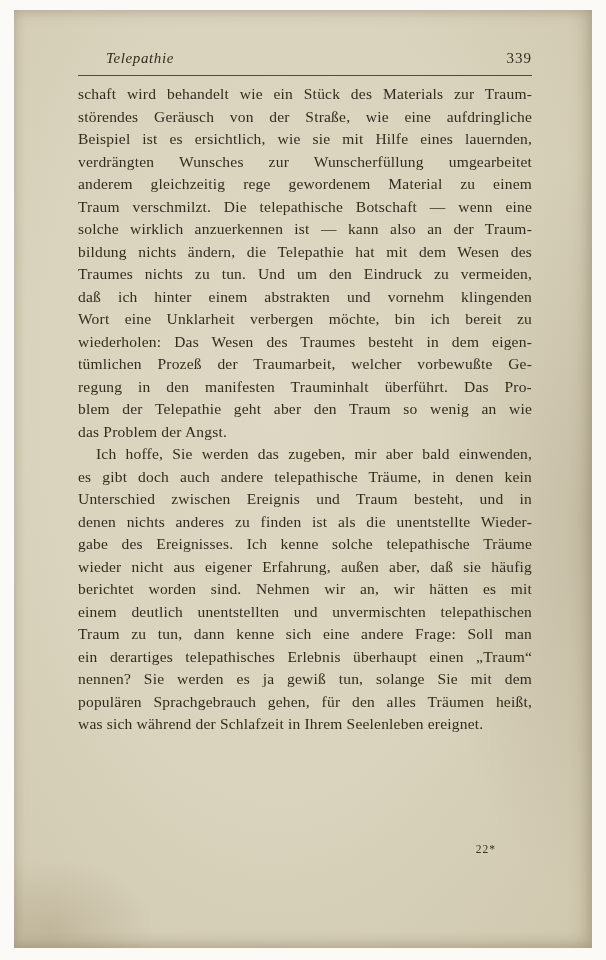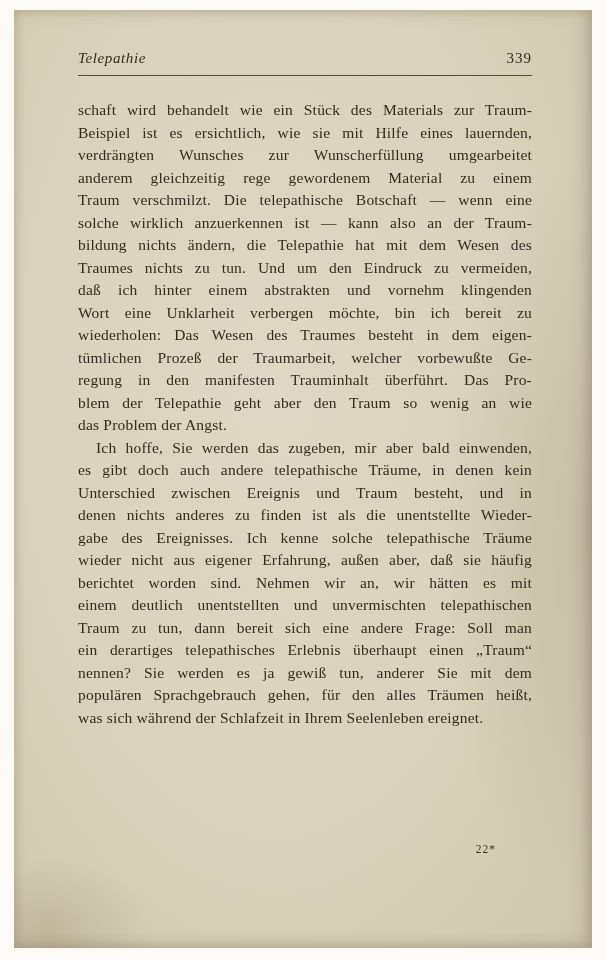--- a/index.html
+++ b/index.html
@@ -36,36 +36,37 @@
     left: 64px;
     top: 40px;
     width: 454px;
   }
   .header {
     display: flex;
     justify-content: space-between;
     align-items: baseline;
     height: 20px;
     font-size: 15px;
+    margin-left: 28px;
   }
   .running-title {
     font-style: italic;
     letter-spacing: 0.6px;
   }
   .page-number {
     font-style: normal;
     letter-spacing: 1px;
     text-align: center;
   }
   .rule {
     margin-top: 5px;
     border-top: 1.5px solid rgba(58, 50, 30, 0.85);
   }
   .body-text {
-    margin-top: 23px;
+    margin-top: 7px;
   }
   .line {
     font-size: 15.5px;
     line-height: 22.5px;
     text-align: justify;
     text-align-last: justify;
     letter-spacing: 0.2px;
     white-space: normal;
   }
   .line.last {
@@ -93,20 +94,21 @@
       <div class="header">
         <span class="running-title">Telepathie</span>
         <span class="page-number">339</span>
       </div>
 
       <div class="rule"></div>
 
       <div class="body-text">
         <div class="paragraph">
             <div class="line">schaft wird behandelt wie ein Stück des Materials zur Traum-</div>
+            <div class="line">störendes Geräusch von der Straße, wie eine aufdringliche</div>
             <div class="line">Beispiel ist es ersichtlich, wie sie mit Hilfe eines lauernden,</div>
             <div class="line">verdrängten Wunsches zur Wunscherfüllung umgearbeitet</div>
             <div class="line">anderem gleichzeitig rege gewordenem Material zu einem</div>
             <div class="line">Traum verschmilzt. Die telepathische Botschaft — wenn eine</div>
             <div class="line">solche wirklich anzuerkennen ist — kann also an der Traum-</div>
             <div class="line">bildung nichts ändern, die Telepathie hat mit dem Wesen des</div>
             <div class="line">Traumes nichts zu tun. Und um den Eindruck zu vermeiden,</div>
             <div class="line">daß ich hinter einem abstrakten und vornehm klingenden</div>
             <div class="line">Wort eine Unklarheit verbergen möchte, bin ich bereit zu</div>
             <div class="line">wiederholen: Das Wesen des Traumes besteht in dem eigen-</div>
@@ -117,23 +119,23 @@
           </div>
         <div class="paragraph">
             <div class="line indent">Ich hoffe, Sie werden das zugeben, mir aber bald einwenden,</div>
             <div class="line">es gibt doch auch andere telepathische Träume, in denen kein</div>
             <div class="line">Unterschied zwischen Ereignis und Traum besteht, und in</div>
             <div class="line">denen nichts anderes zu finden ist als die unentstellte Wieder-</div>
             <div class="line">gabe des Ereignisses. Ich kenne solche telepathische Träume</div>
             <div class="line">wieder nicht aus eigener Erfahrung, außen aber, daß sie häufig</div>
             <div class="line">berichtet worden sind. Nehmen wir an, wir hätten es mit</div>
             <div class="line">einem deutlich unentstellten und unvermischten telepathischen</div>
-            <div class="line">Traum zu tun, dann bereit sich eine andere Frage: Soll man</div>
+            <div class="line">Traum zu tun, dann kenne sich eine andere Frage: Soll man</div>
             <div class="line">ein derartiges telepathisches Erlebnis überhaupt einen „Traum“</div>
-            <div class="line">nennen? Sie werden es ja gewiß tun, anderer Sie mit dem</div>
+            <div class="line">nennen? Sie werden es ja gewiß tun, solange Sie mit dem</div>
             <div class="line">populären Sprachgebrauch gehen, für den alles Träumen heißt,</div>
             <div class="line last">was sich während der Schlafzeit in Ihrem Seelenleben ereignet.</div>
           </div>
       </div>
 
     </div>
 
     <div class="signature">22*</div>
   </div>
 </div>

